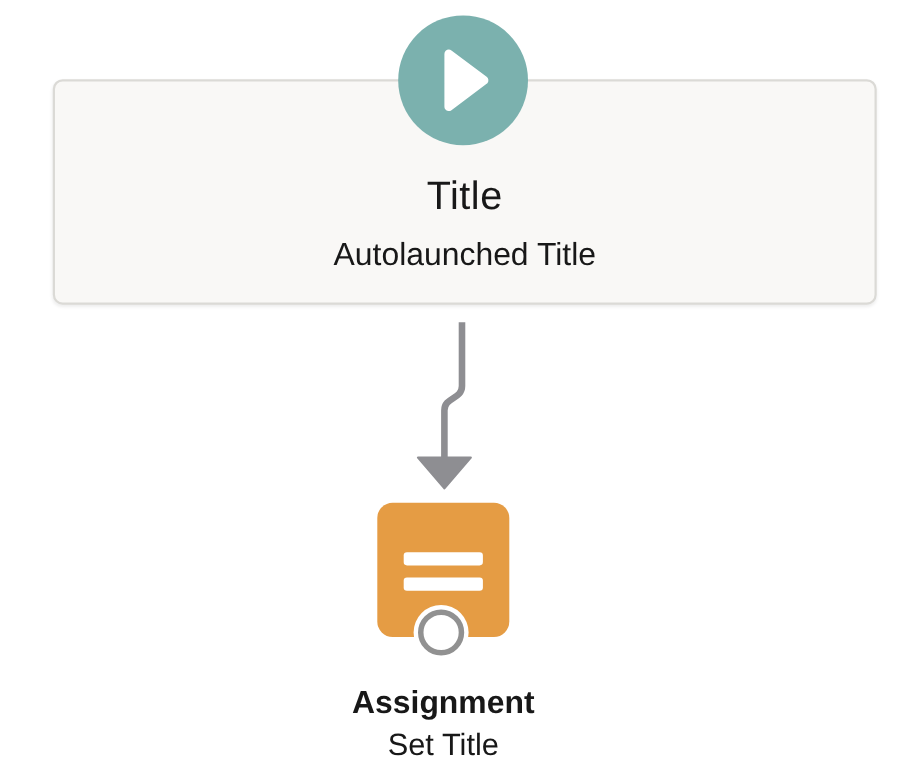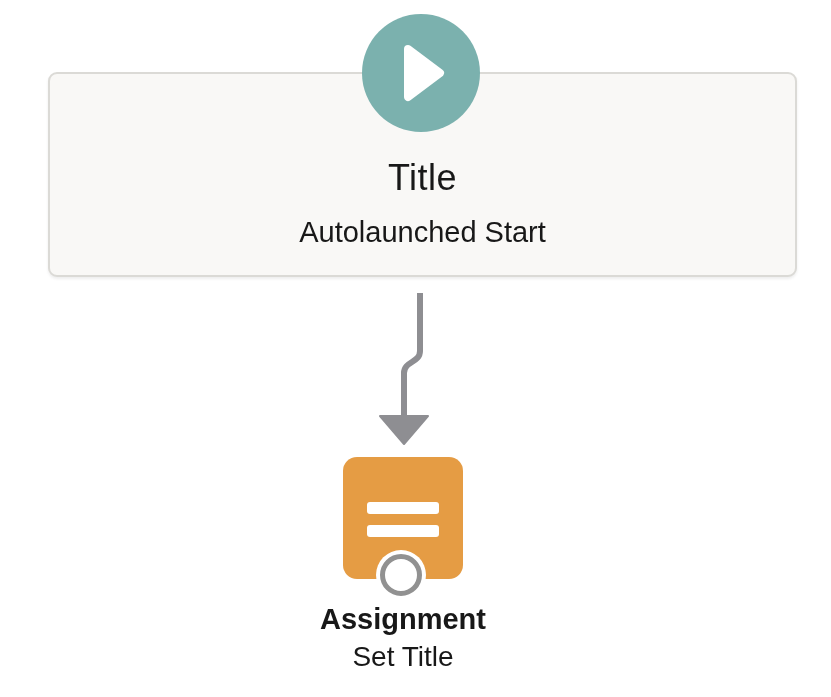--- a/index.html
+++ b/index.html
@@ -96,35 +96,36 @@
   .assign-labels {
     position: absolute;
     left: 253px; top: 602px;
     width: 300px;
     text-align: center;
   }
   .assign-type {
     font-size: 29px;
     font-weight: 700;
     line-height: 34px;
+    margin-top: 20px;
   }
   .assign-name {
     font-size: 28px;
     line-height: 31px;
     margin-top: 5px;
   }
 </style>
 </head>
 <body>
 
 <div class="canvas">
 
   <div class="start-card"></div>
   <div class="start-title">Title</div>
-  <div class="start-subtitle">Autolaunched Start</div>
+  <div class="start-subtitle">Autolaunched Title</div>
 
   <div class="play-circle">
     <span>
       <svg width="44" height="62" viewBox="0 0 44 62" aria-hidden="true">
         <path d="M5 7 L37 31 L5 55 Z" fill="#ffffff" stroke="#ffffff" stroke-width="8" stroke-linejoin="round"></path>
       </svg>
     </span>
   </div>
 
   <svg class="connector" viewBox="0 0 70 162">

